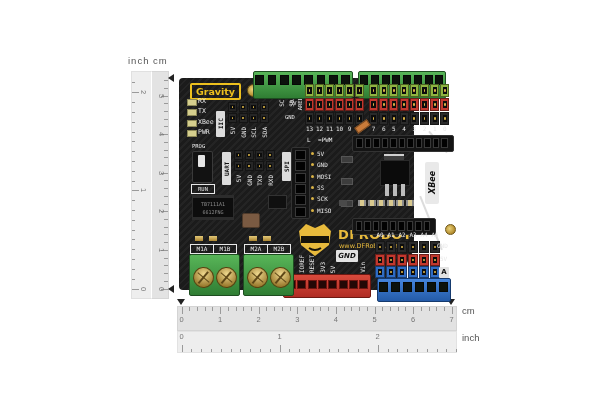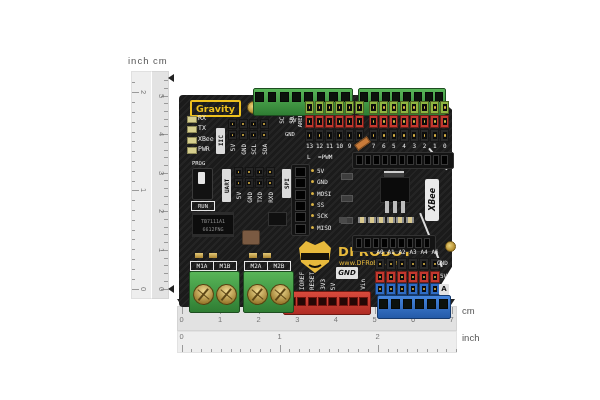--- a/index.html
+++ b/index.html
@@ -13,21 +13,21 @@
   #lruler-inch{left:131px;top:71px;width:19px;height:226px;background:#eeeeee;border:1px solid #e0e0e0;}
   #lruler-cm{left:151px;top:71px;width:16px;height:226px;background:#e3e3e3;border:1px solid #d6d6d6;border-left:1px solid #fff;}
   #bruler-cm{left:177px;top:306px;width:278px;height:23px;background:#e2e2e2;border:1px solid #d4d4d4;}
   #bruler-inch{left:177px;top:331px;width:278px;height:20px;background:#eeeeee;border:1px solid #e2e2e2;}
   #bruler-cm-label{left:462px;top:305px;font-family:"Liberation Sans",sans-serif;font-size:9.5px;color:#555;}
   #bruler-inch-label{left:462px;top:332px;font-family:"Liberation Sans",sans-serif;font-size:9.5px;color:#555;}
   .vnum{position:absolute;width:10px;height:10px;transform:rotate(90deg);text-align:center;}
   .tri-down{position:absolute;width:0;height:0;border-left:4px solid transparent;border-right:4px solid transparent;border-top:6px solid #222;}
   .tri-left{position:absolute;width:0;height:0;border-top:4px solid transparent;border-bottom:4px solid transparent;border-right:6px solid #222;}
   
-  #board{left:179px;top:78px;width:273px;height:212px;margin-top:17px;}
+  #board{left:179px;top:78px;width:235px;height:212px;}
   #board-bg{position:absolute;inset:0;border-radius:4px;
     clip-path:polygon(0 0,94% 0,100% 7%,100% 81%,91% 100%,0 100%);
     background:#1b1b1b;
     background-image:repeating-linear-gradient(135deg,rgba(255,255,255,.04) 0 2px,rgba(0,0,0,0) 2px 5px);}
   .silk{position:absolute;color:#e8e8e8;font-family:"DejaVu Sans Mono",monospace;font-size:6px;line-height:1;white-space:nowrap;}
   .vtext{writing-mode:vertical-rl;transform:rotate(180deg);}
   .tag{position:absolute;background:#dcdcdc;color:#111;font-family:"DejaVu Sans Mono",monospace;
        font-weight:bold;font-size:6px;text-align:center;border-radius:1px;}
   #gravity{left:11px;top:5px;width:47px;height:13px;border:2px solid #eec11e;color:#eec11e;
            font-weight:bold;font-size:9.5px;text-align:center;line-height:13px;border-radius:2px;

